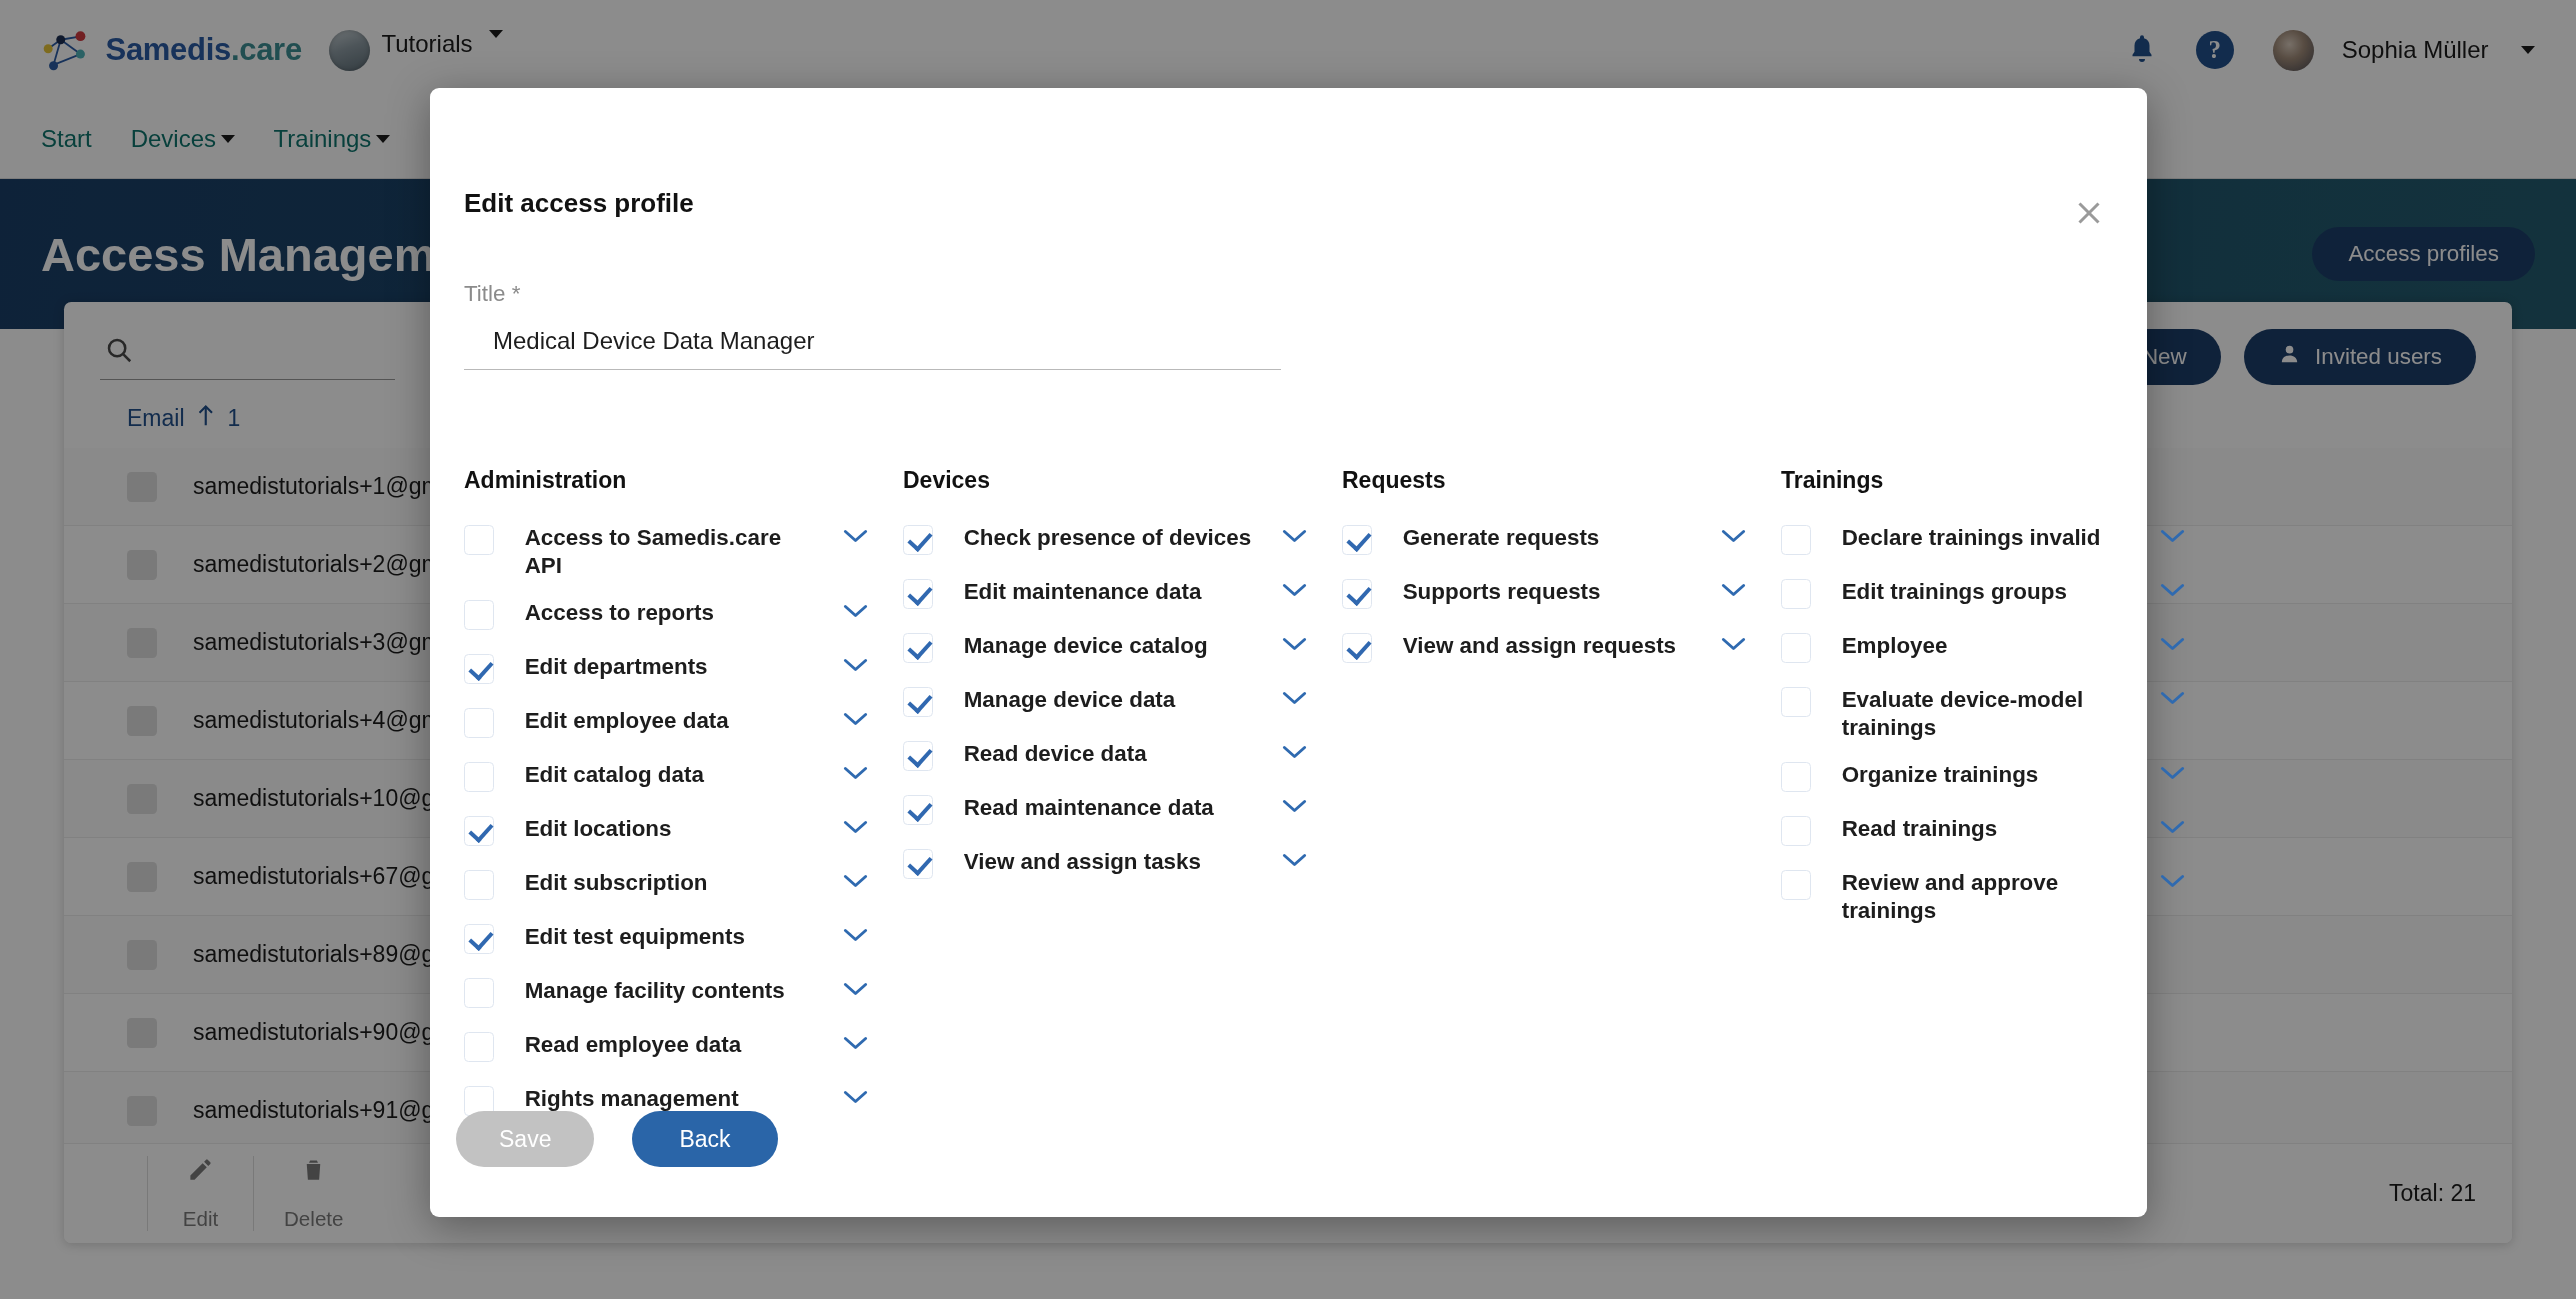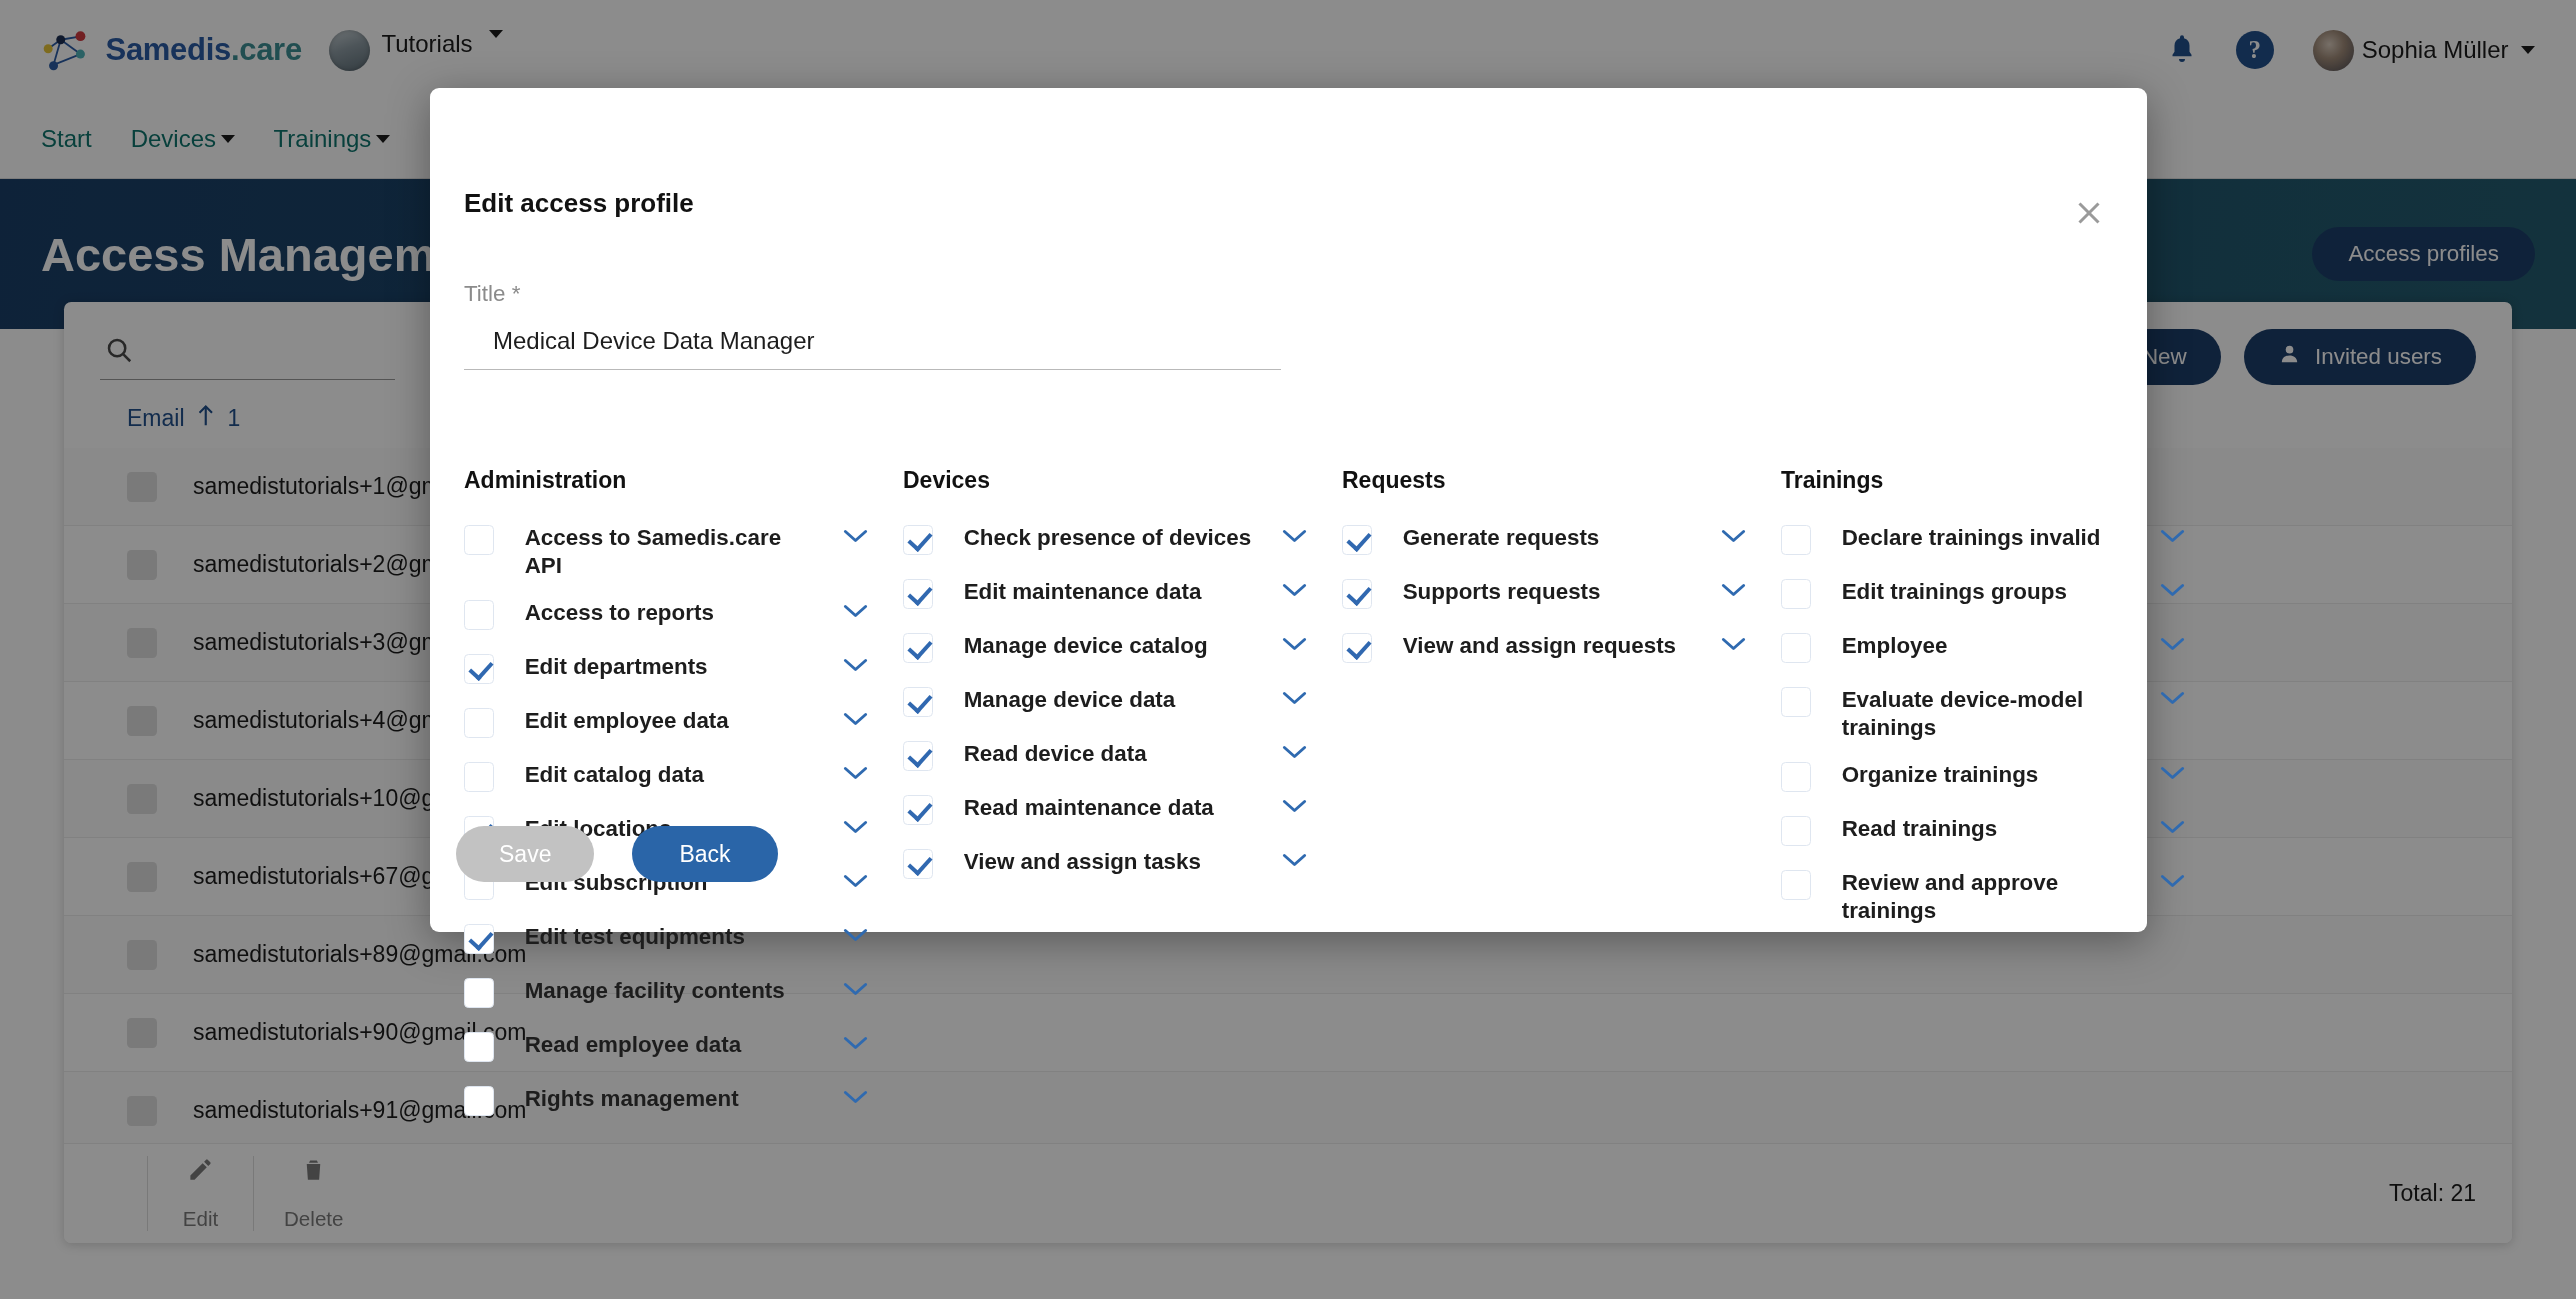--- a/index.html
+++ b/index.html
@@ -34,21 +34,21 @@
   }
   .tenant-name { font-size: 24px; color: #1d1d1d; }
   .caret { display:inline-block; width:0;height:0;border-left:7.2px solid transparent;border-right:7.2px solid transparent;border-top:8px solid #1d1d1d; margin-left: 4.5px; vertical-align: middle;}
   .topbar-right { margin-left: auto; display: flex; align-items: center; gap: 39px; }
   .bell-icon { color: #21508c; }
   .help-icon {
     width: 38px; height: 38px; border-radius: 50%; background: #21508c;
     color: #fff; font-size: 25px; font-weight: bold; display: flex;
     align-items: center; justify-content: center; font-family: "Liberation Serif", serif;
   }
-  .user-chip { display: flex; align-items: center; gap: 8px; }
+  .user-chip { display: flex; align-items: center; gap: 28px; }
   .user-avatar { width: 41px; height:41px; border-radius:50%;
     background: radial-gradient(circle at 40% 35%, #d9cbbd 0%, #a08b79 40%, #4a4a52 100%); }
   .user-name { font-size: 24px; color: #1d1d1d; }
 
   
   .navbar {
     position: absolute; top: 100px; left: 0; right: 0; height: 79px;
     background: #fff; border-bottom: 0.9px solid #e2e2e2;
     display: flex; align-items: center; padding: 0 41px; gap: 39px;
   }
@@ -113,21 +113,21 @@
     border-left: 0.9px solid #dcdcdc; min-width: 106px;
   }
   .foot-act:first-child { border-left: none; }
   .foot-acts { display: flex; margin-left: 47px; }
   .foot-acts .foot-act { border-left: 0.9px solid #dcdcdc; }
   .total { margin-left: auto; font-size: 23px; color: #1d1d1d; }
 
   
   .modal {
     position: absolute; z-index: 100;
-    left: 430px; top: 88px; width: 1717px; height: 844px;
+    left: 430px; top: 88px; width: 1717px; height: 1129px;
     background: #fff; border-radius: 9px;
     box-shadow: 0 9px 41px rgba(0,0,0,.35);
   }
   .modal-title {
     position: absolute; left: 34px; top: 100px;
     font-size: 26px; font-weight: bold; color: #111;
   }
   .modal-close {
     position: absolute; right: 39px; top: 106px;
     width: 38px; height: 38px; cursor: pointer;

